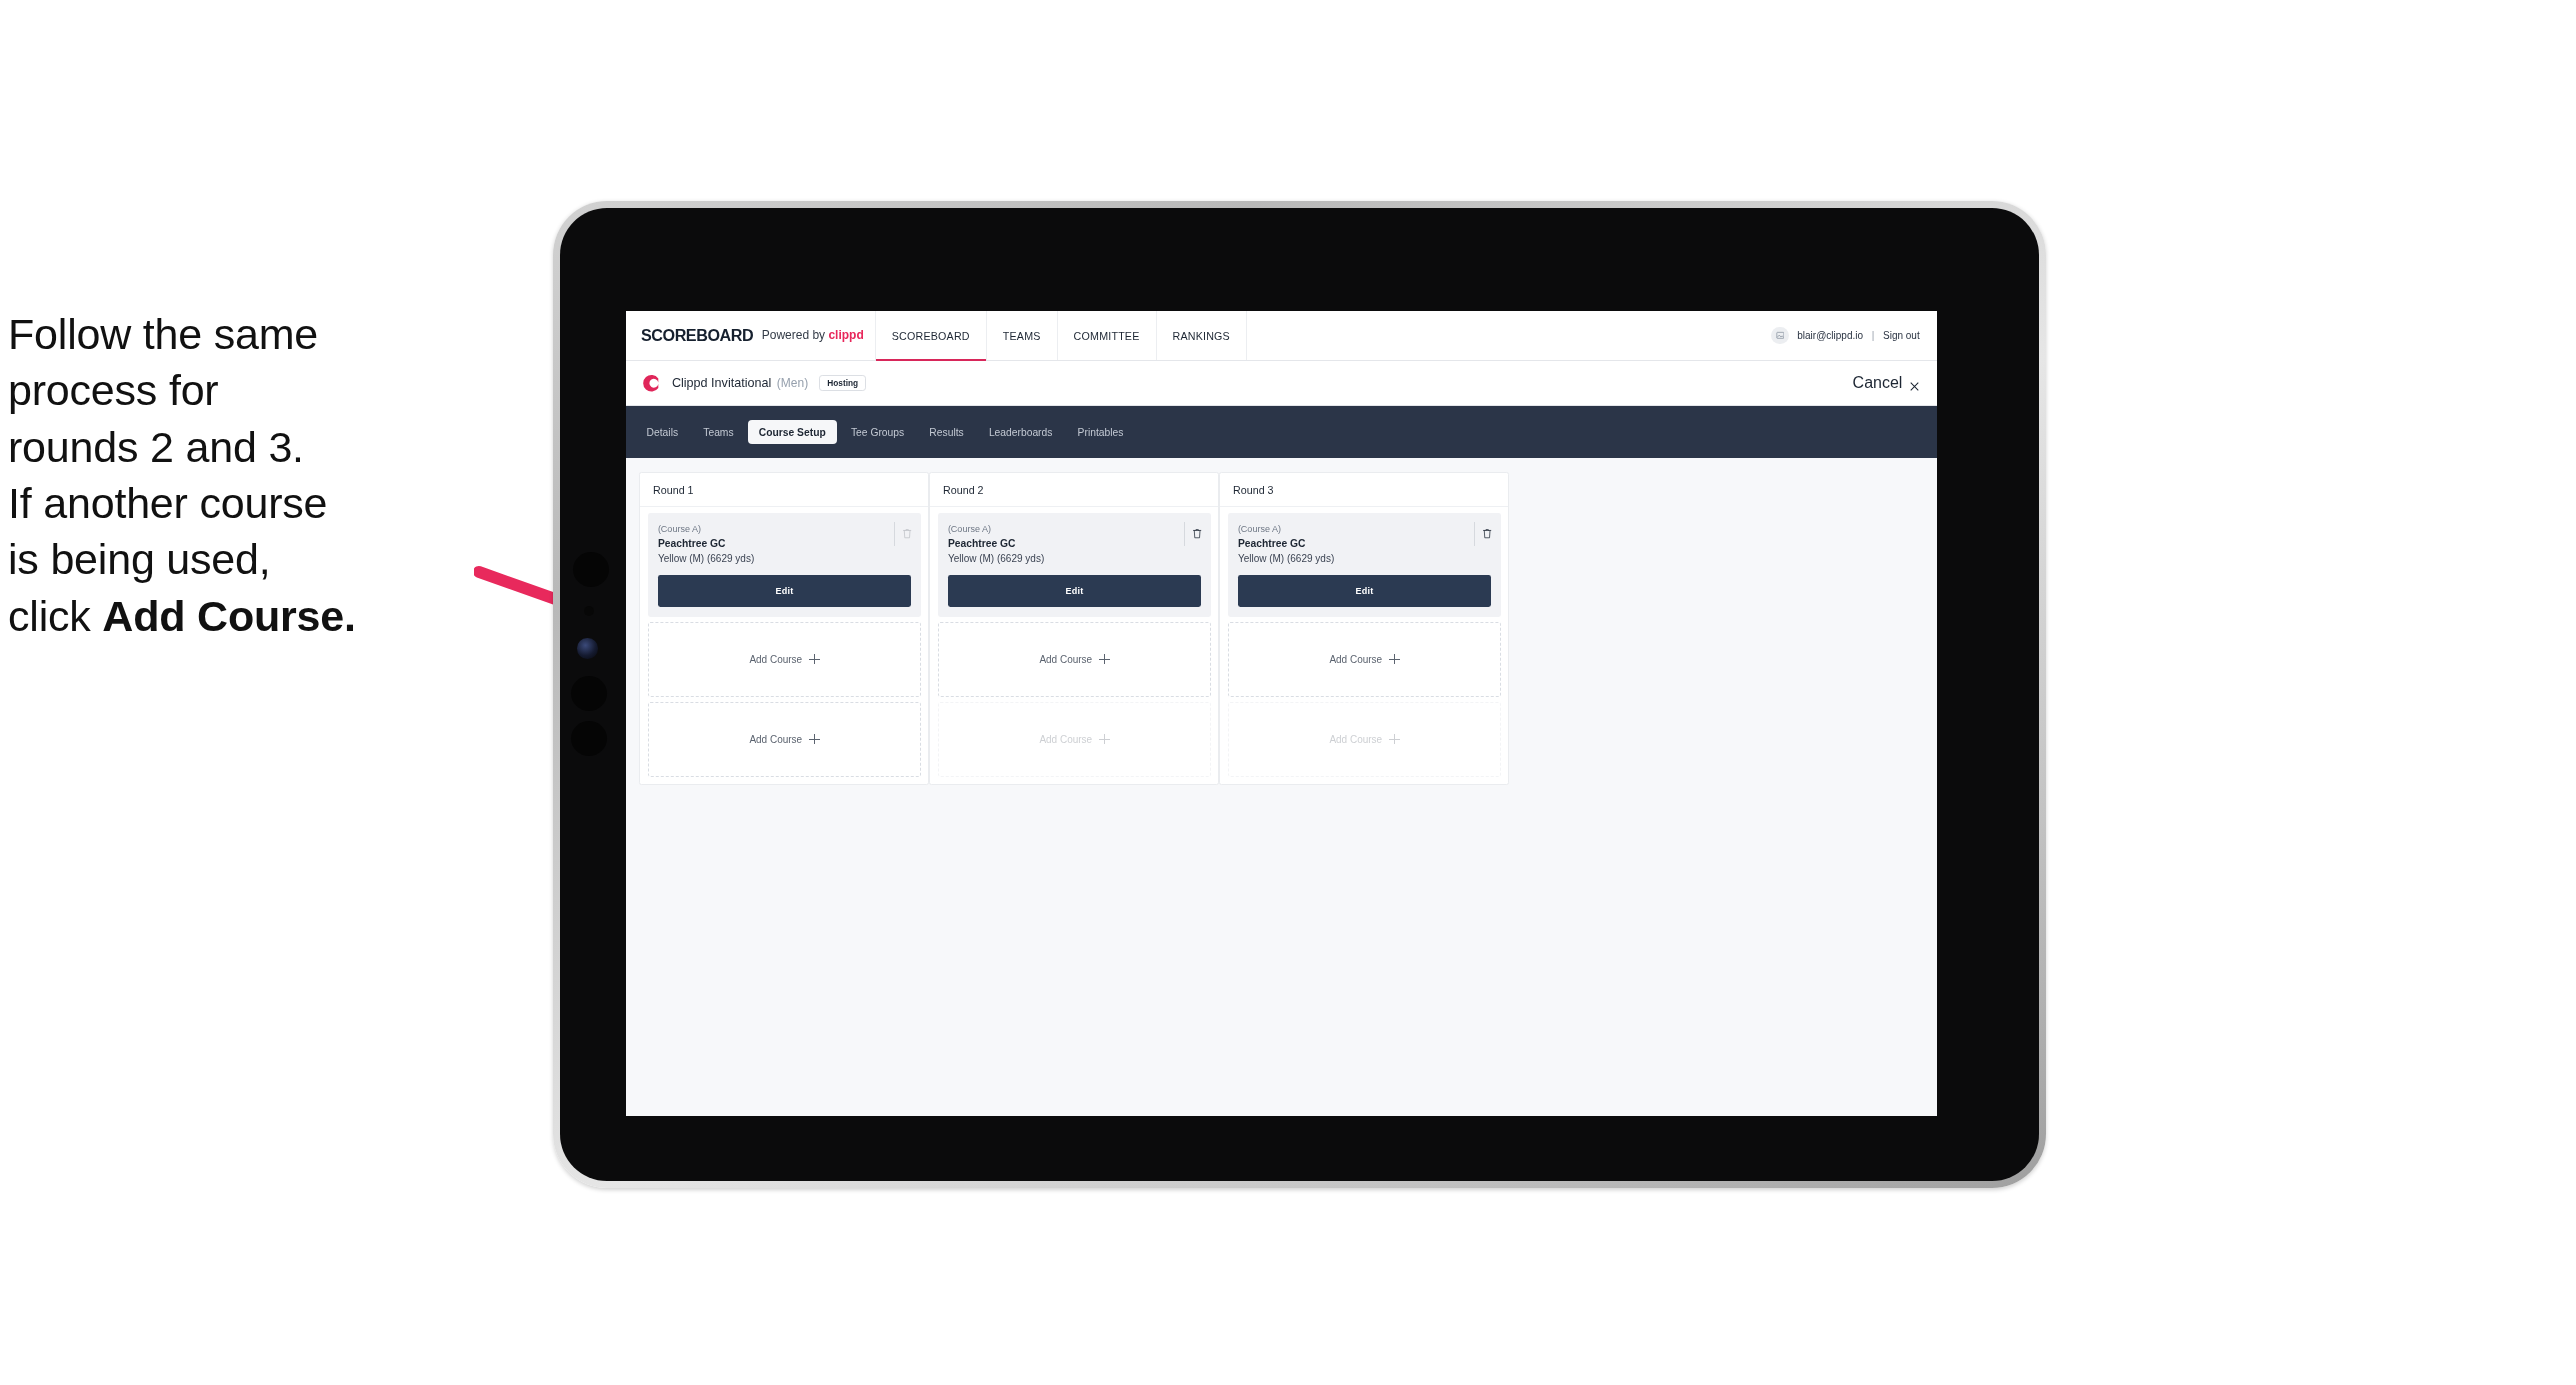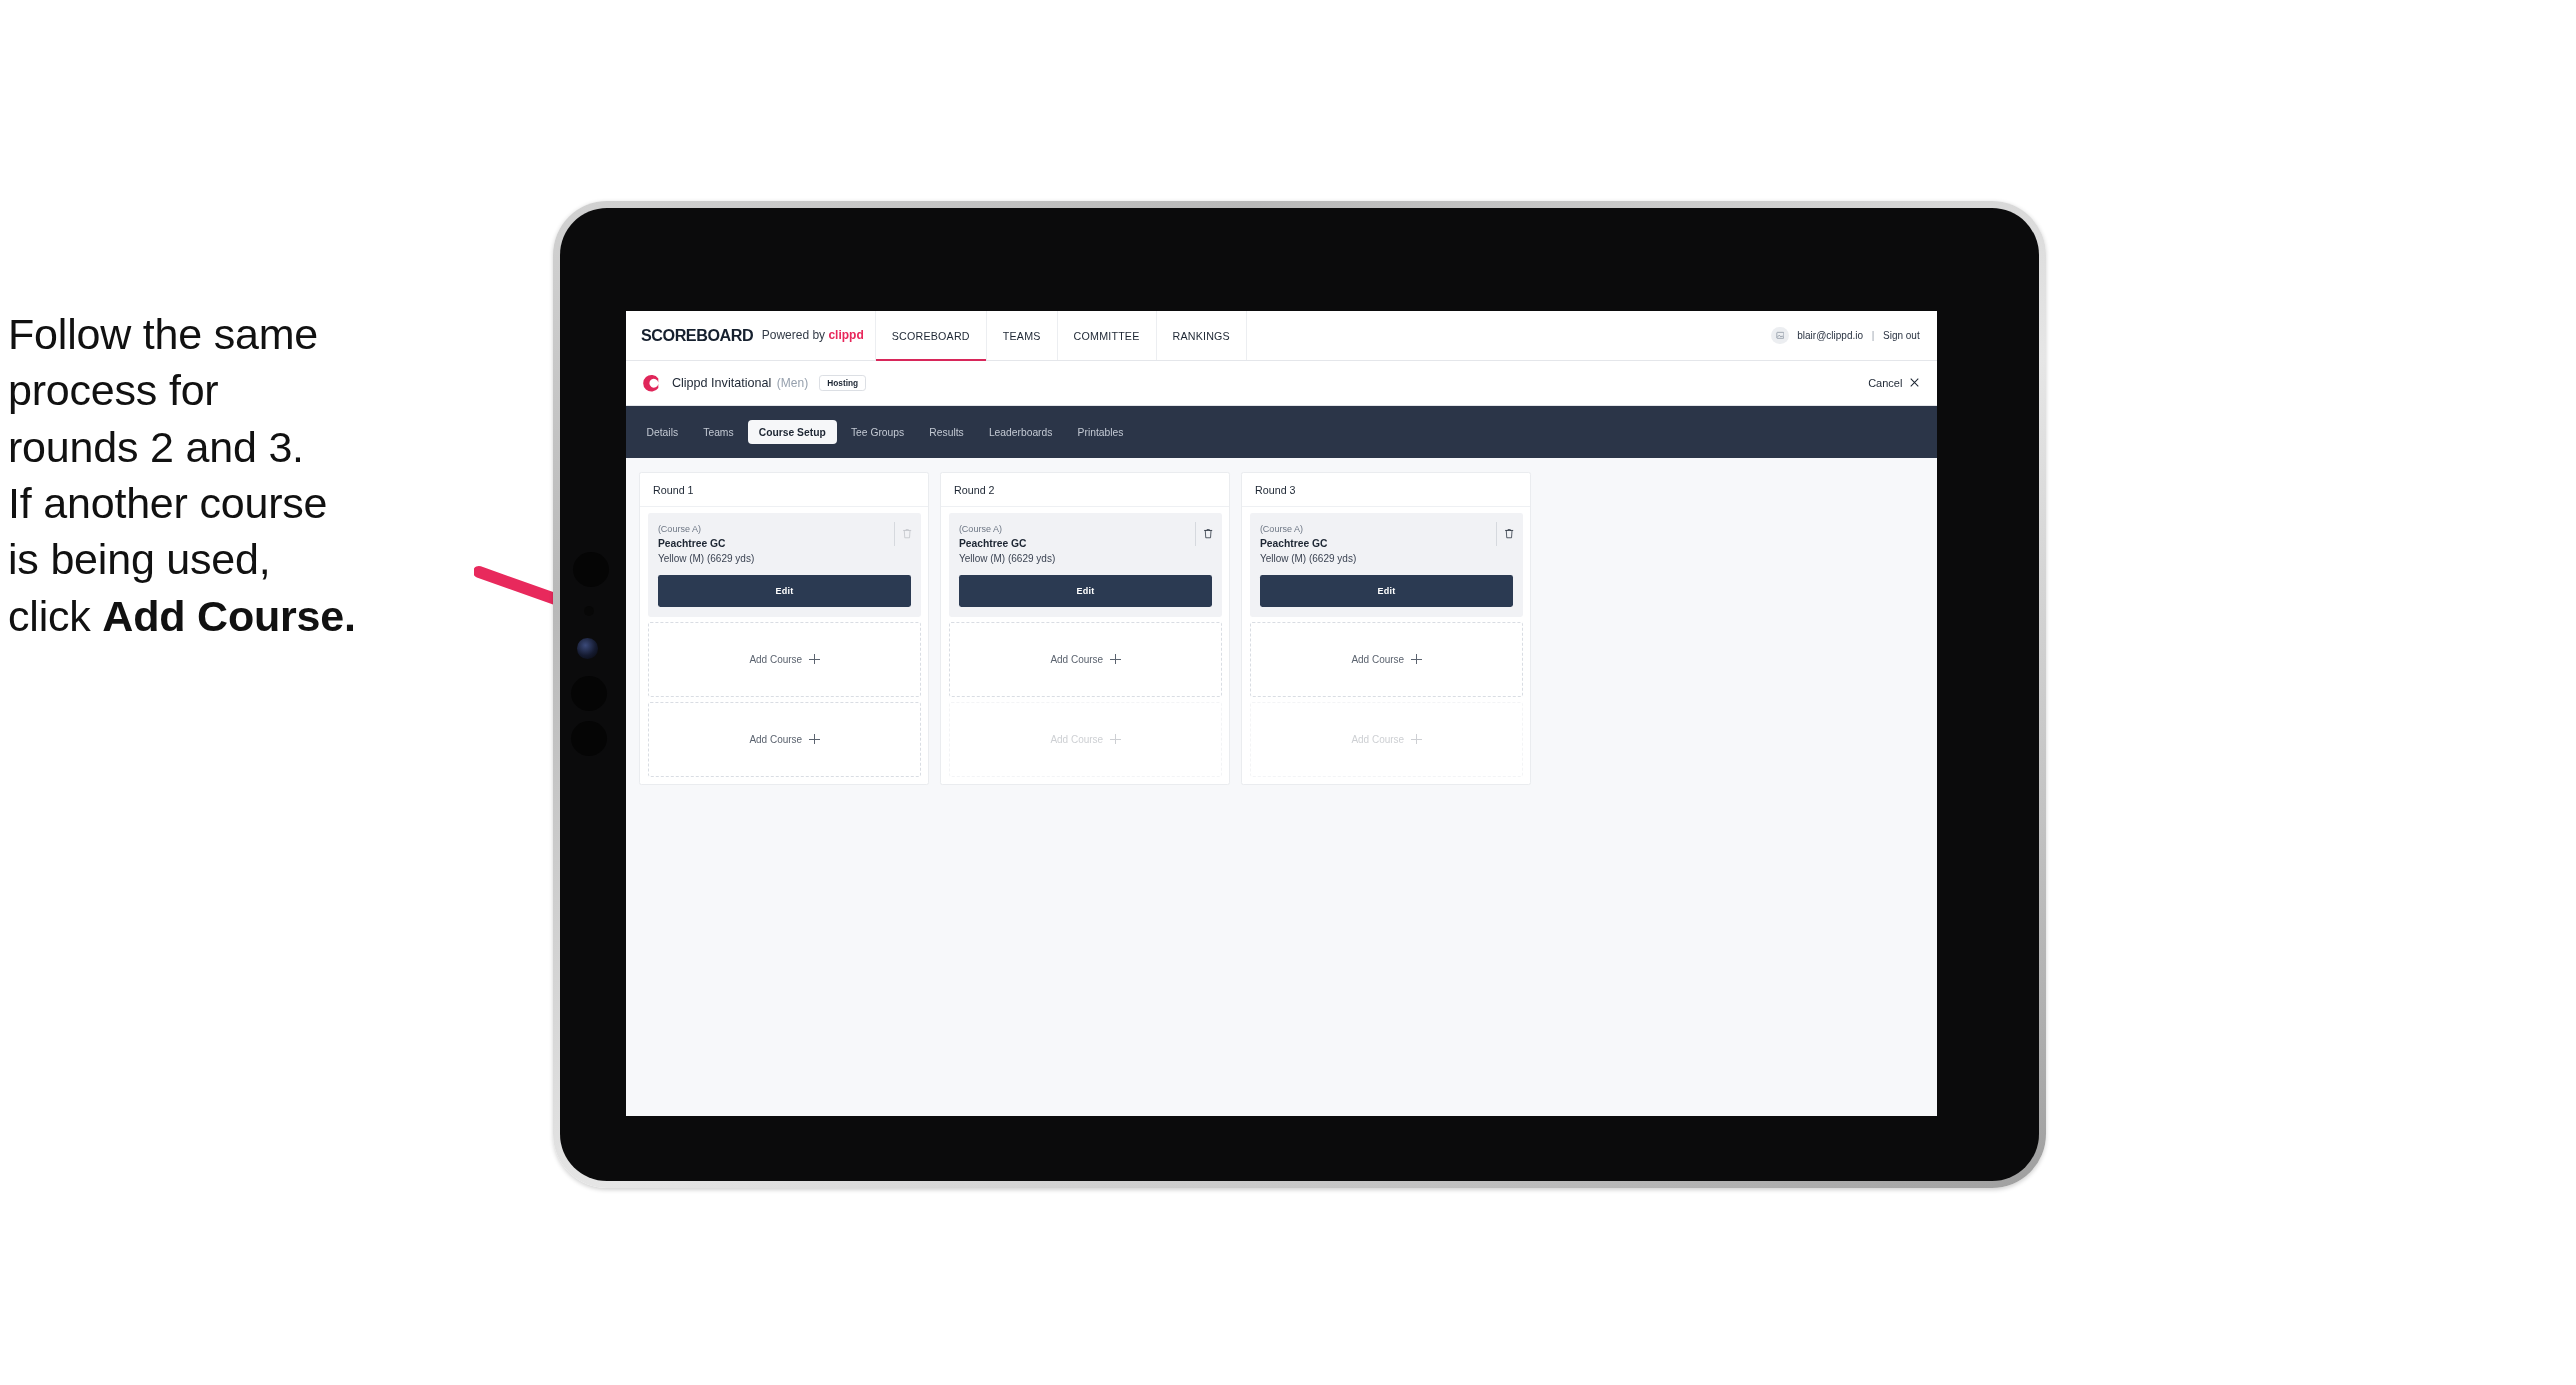--- a/index.html
+++ b/index.html
@@ -187,22 +187,22 @@
     border-radius: 3.2px;
     padding: 3.2px 7.1px;
     font-size: 8.3px;
     font-weight: 700;
     color: #1d2633;
     background: #fff;
     line-height: 1;
   }
   #titlebar-spacer { flex: 1; }
   #cancel-button {
-    display: flex; align-items: flex-start; gap: 6.3px;
-    font-size: 11px;
+    display: flex; align-items: flex-end; gap: 6.3px;
+    font-size: 16px;
     color: #1d2633;
     cursor: pointer;
   }
 
   
   #sub-tabs {
     height: 52px;
     background: #2b3548;
     display: flex;
     align-items: center;
@@ -219,21 +219,20 @@
   }
   .sub-tab.active {
     background: #f6f7f9;
     color: #1d2633;
     font-weight: 700;
   }
 
   
   #rounds-area {
     display: flex;
-    gap: 11px;
     padding: 14.2px 0 0 13.4px;
     align-items: flex-start;
   }
   .round-column {
     width: 290px;
     background: #ffffff;
     border: 0.8px solid #eaecef;
     border-radius: 2.4px;
     box-sizing: border-box;
     overflow: hidden;

